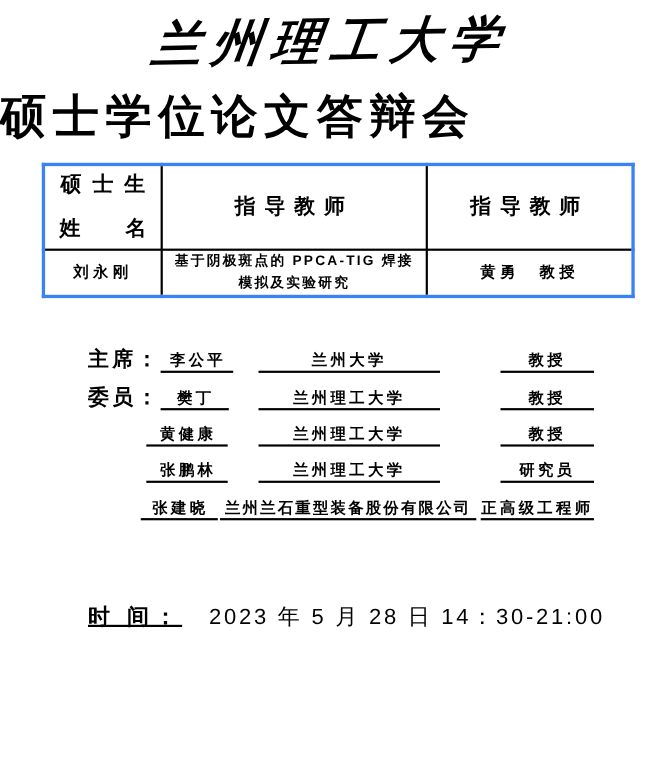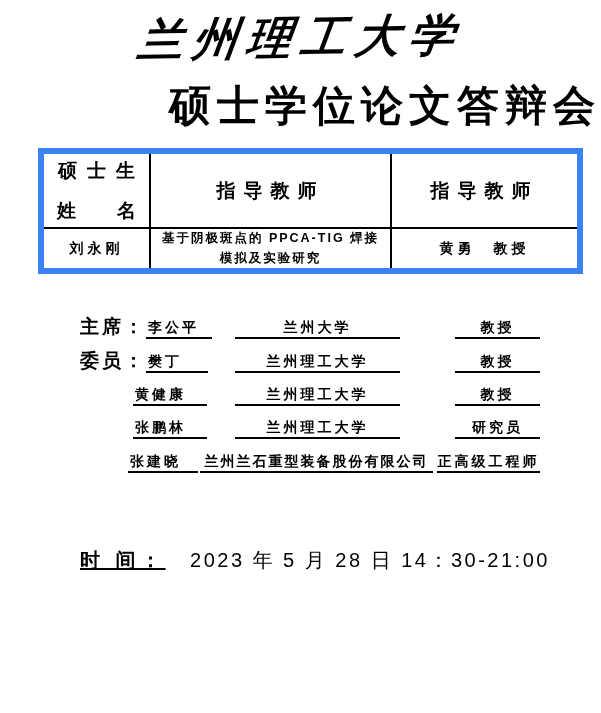--- a/index.html
+++ b/index.html
@@ -10,27 +10,27 @@
   
   .logo-wrap{position:absolute;top:8px;left:0;width:601px;text-align:center;}
   .logo{
     display:inline-block;
     font-family:"DejaVu Serif",serif;
     font-style:italic;font-weight:bold;font-size:45px;letter-spacing:9px;
     transform:skewX(-8deg) rotate(-1deg);
   }
   
   .main-title{
-    position:absolute;top:78px;left:0;width:601px;text-align:right;
+    position:absolute;top:78px;left:0;width:601px;text-align:left;
     font-family:"Liberation Serif",serif;font-weight:bold;font-size:42px;letter-spacing:6px;
   }
   
   table.info{
     position:absolute;left:38px;top:148px;width:529px;
-    border-collapse:collapse;table-layout:fixed;border:6px solid #3b82f6;
+    border-collapse:collapse;table-layout:fixed;border:3px solid #3b82f6;
   }
   table.info th,table.info td{border:2px solid #000;text-align:center;vertical-align:middle;padding:0;}
   .col1{width:105px;}  .col2{width:239px;}  .col3{width:185px;}
   tr.hdr{height:77px;} tr.data{height:43px;}
   th{font-weight:bold;}
   .th-name-line1{font-size:19px;letter-spacing:10px;padding-left:10px;margin-bottom:14px;}
   .th-name-line2{display:flex;justify-content:space-between;padding:0 13px;font-size:19px;}
   .th-big{font-size:19px;letter-spacing:8px;}
   td.student,td.advisor{font-size:14px;font-weight:bold;letter-spacing:4px;}
   td.thesis{font-size:12.5px;font-weight:bold;letter-spacing:2px;line-height:1.55;}
@@ -39,21 +39,21 @@
     position:absolute;left:57px;top:274px;
     font-size:19px;font-weight:600;letter-spacing:1.5px;
   }
   .c-row{position:absolute;left:0;width:601px;height:26px;}
   .role{position:absolute;left:80px;top:-3px;font-size:19px;font-weight:600;letter-spacing:3px;}
   .seg{
     position:absolute;top:0;display:inline-block;height:20px;line-height:20px;
     border-bottom:2px solid #000;font-size:14px;font-weight:bold;letter-spacing:3px;
     text-align:center;white-space:nowrap;
   }
-  .seg.name{text-align:left;padding-left:2px;}
+  .seg.name{text-align:center;padding-left:2px;}
   
   .footer-line{position:absolute;left:80px;white-space:nowrap;}
   .f-label{font-size:20px;font-weight:bold;letter-spacing:5px;text-decoration:underline;}
   .f-value{font-size:20px;font-weight:normal;letter-spacing:2.5px;margin-left:20px;}
   .f-dept{font-size:16px;font-weight:bold;letter-spacing:4px;margin-left:46px;}
 </style>
 </head>
 <body>
 
 <div class="page">

